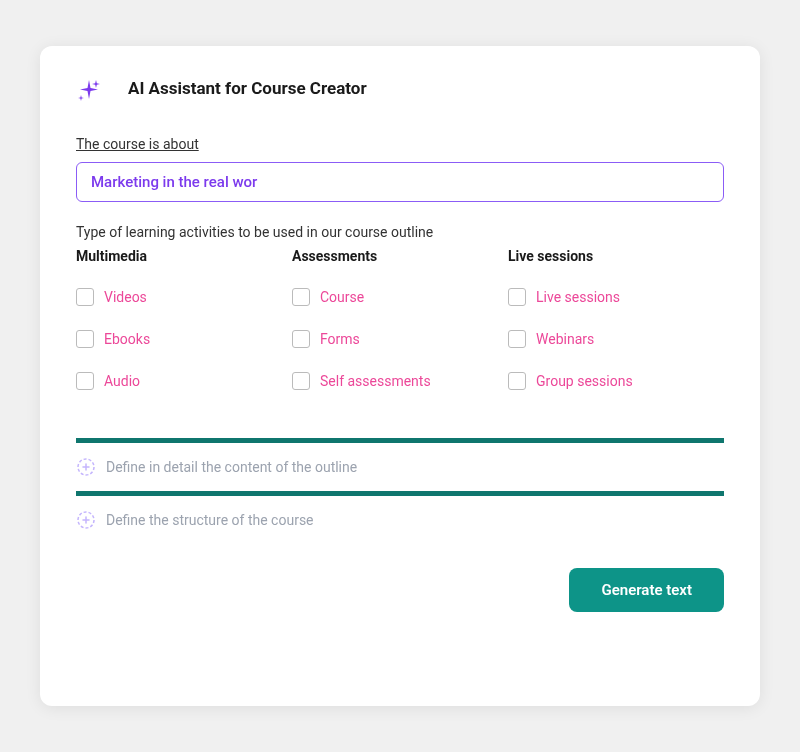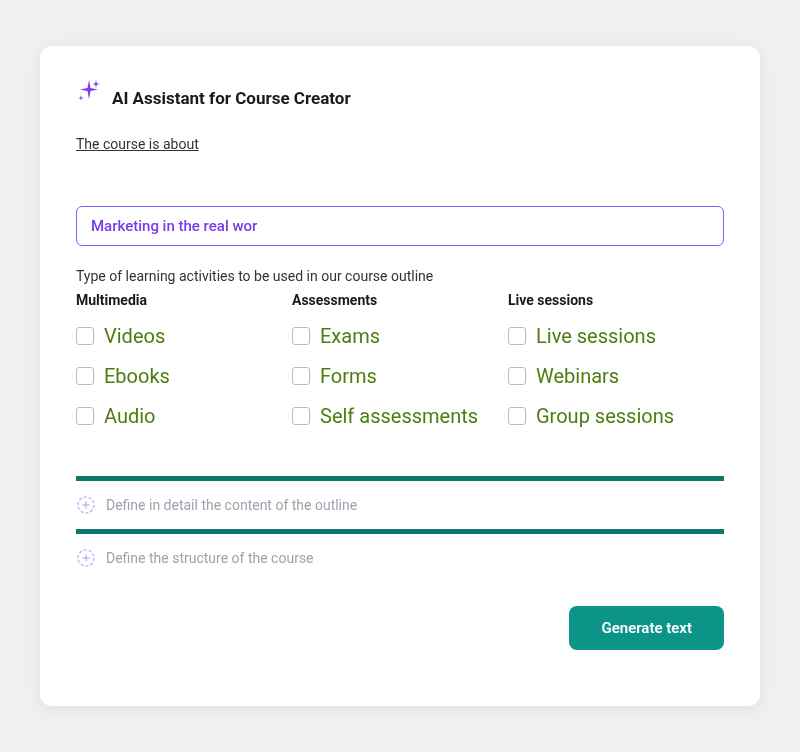--- a/index.html
+++ b/index.html
@@ -22,22 +22,22 @@
       border-radius: 12px;
       padding: 32px 36px 36px 36px;
       width: 720px;
       min-height: 660px;
       box-shadow: 0 2px 16px rgba(0,0,0,0.08);
       position: relative;
     }
 
     .header {
       display: flex;
-      align-items: flex-end;
-      gap: 10px;
+      align-items: flex-start;
+      gap: 26px;
       margin-bottom: 28px;
     }
 
     .ai-icon {
       color: #7c3aed;
       font-size: 22px;
       line-height: 1;
     }
 
     .header-title {
@@ -57,40 +57,39 @@
       width: 100%;
       border: 1.5px solid #8b5cf6;
       border-radius: 6px;
       padding: 10px 14px;
       font-size: 15px;
       color: #7c3aed;
       font-weight: 500;
       outline: none;
       margin-bottom: 22px;
       font-family: inherit;
-      margin-top: 44px;
     }
 
     .activities-label {
       font-size: 14px;
       color: #333;
       margin-bottom: 8px;
     }
 
     .activities-grid {
       display: grid;
       grid-template-columns: 1fr 1fr 1fr;
       gap: 0;
       margin-bottom: 32px;
     }
 
     .activity-col {
       display: flex;
       flex-direction: column;
-      gap: 0;
+      gap: 8px;
     }
 
     .col-header {
       font-size: 14px;
       font-weight: 700;
       color: #1a1a1a;
       margin-bottom: 16px;
     }
 
     .checkbox-item {
@@ -112,22 +111,22 @@
       cursor: pointer;
       flex-shrink: 0;
     }
 
     .checkbox-item input[type="checkbox"]:checked {
       background: #7c3aed;
       border-color: #7c3aed;
     }
 
     .checkbox-label {
-      font-size: 20px;
-      color: #4d7c0f;
+      font-size: 14px;
+      color: #ec4899;
     }
 
     .divider-section {
       border-top: 5px solid #0f766e;
       padding: 14px 0;
       display: flex;
       align-items: center;
       gap: 10px;
       cursor: pointer;
     }
@@ -211,21 +210,21 @@
       <label class="checkbox-item">
         <input type="checkbox" style="">
         <span class="checkbox-label">Audio</span>
       </label>
     </div>
 
     <div class="activity-col">
       <div class="col-header">Assessments</div>
       <label class="checkbox-item">
         <input type="checkbox" style="">
-        <span class="checkbox-label">Exams</span>
+        <span class="checkbox-label">Course</span>
       </label>
       <label class="checkbox-item">
         <input type="checkbox" style="">
         <span class="checkbox-label">Forms</span>
       </label>
       <label class="checkbox-item">
         <input type="checkbox" style="">
         <span class="checkbox-label">Self assessments</span>
       </label>
     </div>

